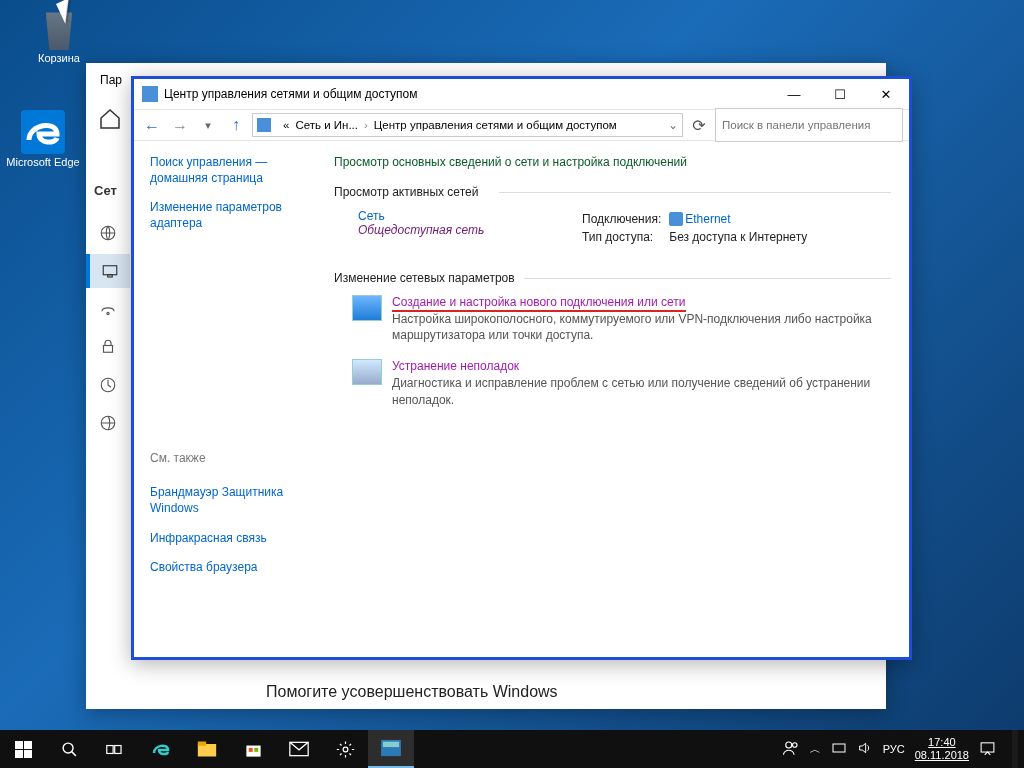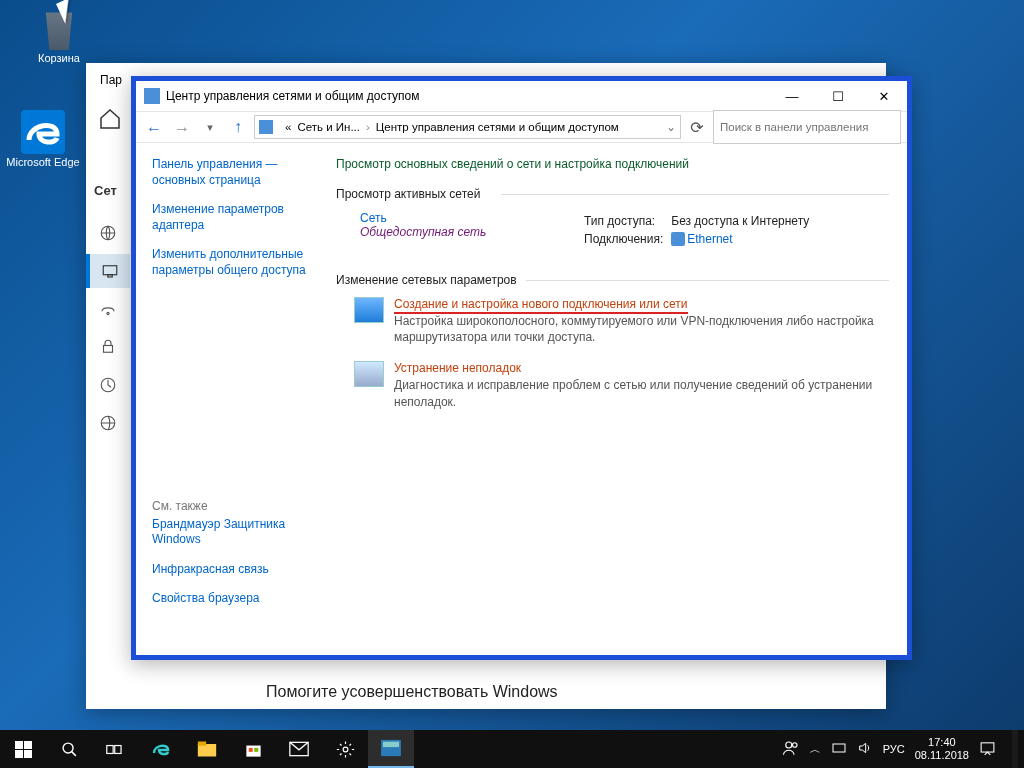--- a/index.html
+++ b/index.html
@@ -18,67 +18,67 @@
 .bg-title { height: 34px; line-height: 34px; padding-left: 14px; font-size: 12px; color: #000; }
 .bg-home { width: 24px; height: 24px; margin: 10px 12px; }
 .bg-home svg { width: 24px; height: 24px; }
 .bg-search-box { margin: 8px 8px 14px 52px; width: 66px; height: 28px; border: 1px solid #ccc; background: #fff; font-size: 12px; padding: 0 6px; color: #555; overflow: hidden;}
 .bg-heading { margin-left: 8px; font-size: 13px; color: #333; font-weight:600; }
 .bg-nav-item { width: 44px; height: 34px; margin: 4px 0; display: flex; align-items: center; justify-content: center; color: #666; }
 .bg-nav-item.active { border-left: 4px solid #0078d7; background: #d8e6f2; }
 .bg-footer-text { position: absolute; bottom: 8px; left: 180px; font-size: 16px; color: #222; }
 
 
-.cp-window { position: absolute; top: 76px; left: 131px; width: 781px; height: 584px; background: #fff; border: 5px solid #1d4ed8; box-shadow: 0 4px 20px rgba(0,0,0,.3); }
+.cp-window { position: absolute; top: 76px; left: 131px; width: 781px; height: 584px; background: #fff; border: 3px solid #1d4ed8; box-shadow: 0 4px 20px rgba(0,0,0,.3); }
 .cp-chrome { height: 30px; display: flex; align-items: center; padding-left: 8px; font-size: 12px; color: #000; }
 .cp-chrome-icon { width: 16px; height: 16px; margin-right: 6px; background: #4a90d9; }
 .cp-ctrls { margin-left: auto; display: flex; }
 .cp-ctrls div { width: 46px; height: 30px; display: flex; align-items: center; justify-content: center; font-size: 13px; cursor: pointer; }
 
 .cp-addr { height: 32px; display: flex; align-items: center; padding: 0 6px; border-top: 1px solid #e5e5e5; border-bottom: 1px solid #e5e5e5; gap: 4px; }
 .nav-btn { width: 24px; height: 24px; display: flex; align-items: center; justify-content: center; color: #909090; font-size: 16px; cursor: pointer; border-radius: 2px; }
 .nav-btn.en { color: #2a6fc9; }
 .addr-box { flex: 1; height: 24px; border: 1px solid #ccc; background: #fff; display: flex; align-items: center; font-size: 11.5px; gap: 6px; padding: 0 4px; overflow: hidden; }
 .addr-box .sep { color: #888; }
 .refresh-ic { width: 24px; height: 24px; display:flex; align-items:center; justify-content:center; color:#555; cursor:pointer;}
 .search-box { width: 188px; height: 15px; border: 1px solid #ccc; font-size: 11.5px; padding: 16px 6px; color: #777; }
 
 .cp-body { display: flex; height: calc(100% - 62px); }
 .cp-left { width: 194px; padding: 14px 10px 10px 16px; font-size: 12px; }
 .cp-left a { color: #0066cc; text-decoration: none; display: block; margin-bottom: 14px; line-height: 1.3; cursor: pointer; }
-.cp-left .see-also { color: #777; margin-top: 220px; margin-bottom: 4px; }
+.cp-left .see-also { color: #777; margin-top: 220px; margin-bottom: 20px; }
 
 .cp-main { flex: 1; padding: 14px 18px 10px 6px; font-size: 12px; color: #222; }
 .cp-main h2 { font-size: 12px; color: #0a5a2a; font-weight: 400; margin-bottom: 16px; }
 .section-label { color: #222; margin-bottom: 6px; position: relative; }
 .section-label::after { content: ""; position: absolute; top: 50%; height: 1px; background: #ddd; }
 .sec1::after { left: 165px; right: 0; }
 .sec2::after { left: 190px; right: 0; }
 .net-row { display: flex; margin: 10px 0 24px 24px; }
 .net-col1 { width: 222px; }
 .net-col1 .nn { color: #0066cc; cursor: pointer; }
 .net-col1 .nt { color: #701a75; font-style: italic; }
 .net-col2 { font-size: 12px; }
 .net-col2 table td { padding: 1px 6px 1px 0; vertical-align: top; }
 .eth-link { color: #0066cc; cursor: pointer; }
 .eth-ic { display: inline-block; width: 14px; height: 14px; background: #4a90d9; vertical-align: -3px; margin-right: 2px; border-radius:2px;}
 
 .task { display: flex; margin: 10px 0 16px 18px; gap: 10px; }
 .task-ic { width: 30px; height: 26px; flex-shrink: 0; background: linear-gradient(#6fb6ff,#1e7dd8); border: 1px solid #9cc; position: relative; }
 .task-ic.diag { background: linear-gradient(#cfe9ff,#9ac); }
-.task-body .tl { color: #c2410c; cursor: pointer; }
+.task-body .tl { color: #a21caf; cursor: pointer; }
 .task-body .td { color: #555; margin-top: 2px; line-height: 1.35; }
 .underline-red { border-bottom: 2px solid #dd2222; padding-bottom: 1px; }
 
 
 .taskbar { position: absolute; bottom: 0; left: 0; right: 0; height: 38px; background: #101010; display: flex; align-items: center; color: #fff; }
 .tb-item { width: 46px; height: 38px; display: flex; align-items: center; justify-content: center; cursor: pointer; font-size: 16px; }
 .tb-item.active { background: rgba(255,255,255,.12); border-bottom: 2px solid #76b9ed; }
 .tray { margin-left: auto; display: flex; align-items: center; gap: 10px; padding-right: 6px; font-size: 11px; }
-.tray .clock { text-align: center; line-height: 1.15; cursor: pointer; }
+.tray .clock { text-align: center; line-height: 1.15; cursor: pointer; text-decoration: underline; }
 .tray span { cursor: pointer; }
 .notif-strip { width: 6px; height: 38px; background: #1a1a1a; margin-left: 6px; cursor: pointer; }
 .win-logo { width:17px; height:17px; display:grid; grid-template:repeat(2,1fr)/repeat(2,1fr); gap:1px;}
 .win-logo i { background:#fff; }
 </style>
 </head>
 <body>
 
 <div class="desktop-icon recycle" style="top:6px;left:22px">
   <div class="ic"></div>
@@ -163,46 +163,45 @@
       <span>Сеть и Ин...</span>
       <span class="sep">›</span>
       <span>Центр управления сетями и общим доступом</span>
       <span style="margin-left:auto;color:#666">⌄</span>
     </div>
     <div class="refresh-ic">⟳</div>
     <input class="search-box" placeholder="Поиск в панели управления" style="">
   </div>
   <div class="cp-body">
     <div class="cp-left">
-      <a>Панель управления — основных страница</a>
+      <a>Поиск управления — домашняя страница</a>
       <a>Изменение параметров адаптера</a>
-      <a>Изменить дополнительные параметры общего доступа</a>
       <div class="see-also">См. также</div>
       <a>Брандмауэр Защитника Windows</a>
       <a>Инфракрасная связь</a>
       <a>Свойства браузера</a>
     </div>
     <div class="cp-main">
       <h2>Просмотр основных сведений о сети и настройка подключений</h2>
       <div class="section-label sec1">Просмотр активных сетей</div>
       <div class="net-row">
         <div class="net-col1">
           <div class="nn">Сеть</div>
           <div class="nt">Общедоступная сеть</div>
         </div>
         <div class="net-col2">
           <table>
             <tbody>
                 <tr>
+                  <td>Подключения:</td>
+                  <td><span class="eth-ic"></span><span class="eth-link">Ethernet</span></td>
+                </tr>
+            <tr>
                   <td>Тип доступа:</td>
                   <td>Без доступа к Интернету</td>
-                </tr>
-            <tr>
-                  <td>Подключения:</td>
-                  <td><span class="eth-ic"></span><span class="eth-link">Ethernet</span></td>
                 </tr>
           </tbody>
             </table>
         </div>
       </div>
       <div class="section-label sec2">Изменение сетевых параметров</div>
       <div class="task">
         <div class="task-ic"></div>
         <div class="task-body">
           <div class="tl"><span class="underline-red">Создание и настройка нового подключения или сети</span></div>

